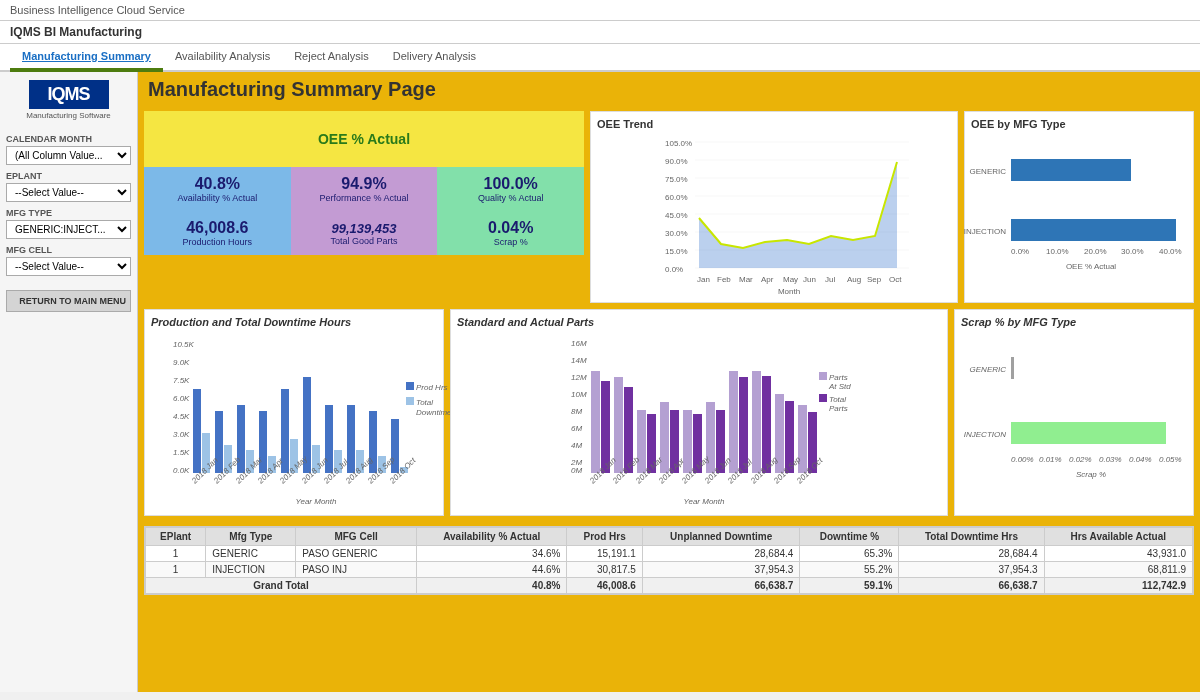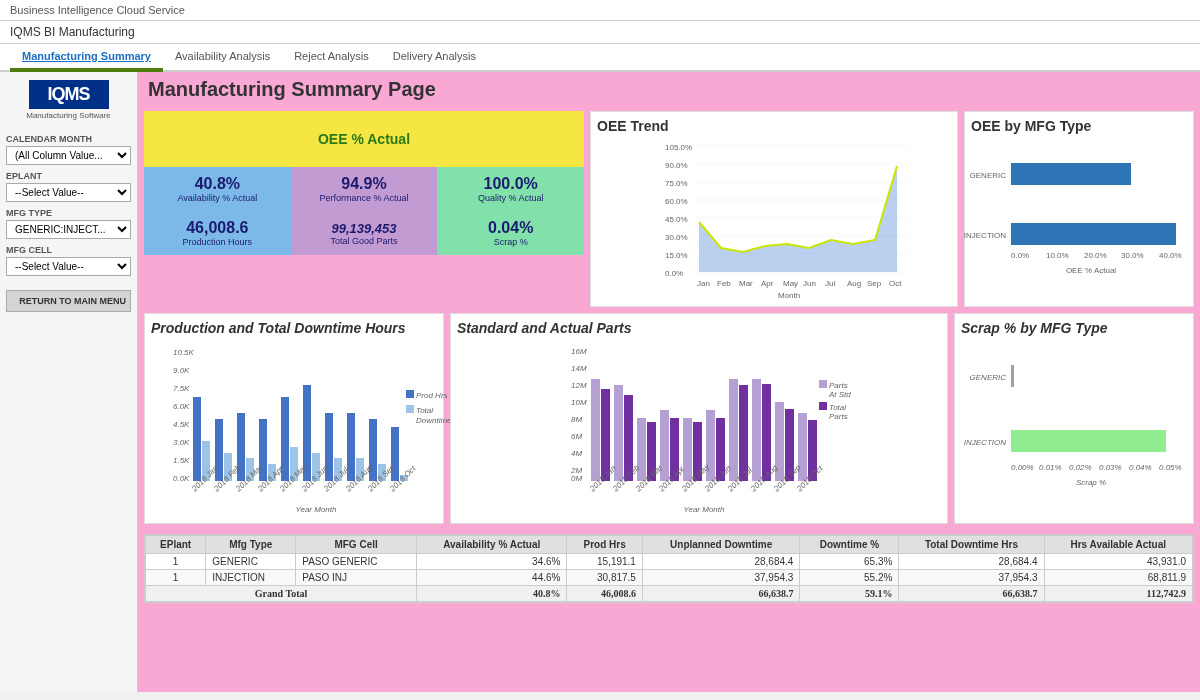--- a/index.html
+++ b/index.html
@@ -1,24 +1,24 @@
 <!DOCTYPE html>
 <html><head>
   <meta charset="utf-8">
   <style>
     * { box-sizing: border-box; margin: 0; padding: 0; }
     body { font-family: Arial, sans-serif; font-size: 11px; background: #f0f0f0; color: #333; width: 1200px; height: 700px; overflow: hidden; }
 
     .top-bar { background: #fff; border-bottom: 1px solid #ccc; padding: 4px 10px; font-size: 11px; color: #555; }
-    .app-title { background: #fff; border-bottom: 1px solid #ccc; padding: 4px 10px; font-weight: normal; font-size: 12px; color: #333; }
+    .app-title { background: #fff; border-bottom: 1px solid #ccc; padding: 4px 10px; font-weight: bold; font-size: 12px; color: #333; }
     .tabs { background: #fff; border-bottom: 2px solid #ccc; display: flex; padding: 0 10px; }
     .tab { padding: 6px 12px; font-size: 11px; cursor: pointer; color: #555; border-bottom: 2px solid transparent; margin-bottom: -2px; }
     .tab.active { color: #1a6fc4; border-bottom: 4px solid #4d7c0f; font-weight: bold; text-decoration: underline; }
 
-    .main-content { display: flex; height: calc(700px - 80px); background: #f9a8d4; }
+    .main-content { display: flex; height: calc(700px - 80px); background: #eab308; }
 
     
     .sidebar { width: 138px; min-width: 138px; background: #f5f5f5; border-right: 1px solid #ccc; padding: 8px 6px; display: flex; flex-direction: column; gap: 6px; }
     .logo-area { display: flex; flex-direction: column; align-items: center; margin-bottom: 8px; }
     .logo-box { background: #003087; color: #fff; font-size: 18px; font-weight: 900; padding: 4px 8px; width: 80px; text-align: center; letter-spacing: -1px; }
     .logo-sub { font-size: 8px; color: #555; text-align: center; margin-top: 2px; }
 
     .filter-group { display: flex; flex-direction: column; gap: 2px; }
     .filter-label { font-size: 9px; font-weight: bold; color: #555; text-transform: uppercase; }
     .filter-select { width: 100%; padding: 2px 4px; font-size: 10px; border: 1px solid #aaa; background: #fff; cursor: pointer; }
@@ -43,37 +43,37 @@
     .kpi-card.purple { background: #c39bd3; }
     .kpi-card.green { background: #82e0aa; }
     .kpi-card.blue2 { background: #7cb9e8; }
     .kpi-card.purple2 { background: #c39bd3; }
     .kpi-card.green2 { background: #82e0aa; }
     .kpi-val { font-size: 16px; font-weight: bold; color: #1a1a6e; }
     .kpi-sub { font-size: 9px; color: #1a1a6e; text-align: center; }
 
     
     .oee-trend { flex: 1; background: #fff; border: 1px solid #ddd; padding: 6px; }
-    .chart-title { font-size: 14px; font-weight: bold; color: #333; margin-bottom: 4px; }
+    .chart-title { font-size: 11px; font-weight: bold; color: #333; margin-bottom: 4px; }
 
     
     .oee-mfg { width: 230px; background: #fff; border: 1px solid #ddd; padding: 6px; }
 
     
     .bottom-row { display: flex; gap: 6px; }
     .chart-box { background: #fff; border: 1px solid #ddd; padding: 6px; font-style: italic; }
 
     
     .data-table { background: #fff; border: 1px solid #ccc; margin-top: 4px; }
     table { width: 100%; border-collapse: collapse; font-size: 10px; }
     th { background: #e0e0e0; border: 1px solid #ccc; padding: 3px 6px; text-align: center; font-weight: bold; }
     td { border: 1px solid #ccc; padding: 2px 6px; text-align: right; }
     td.left { text-align: left; }
     td.center { text-align: center; }
-    tr.grand-total { background: #f0f0f0; font-weight: bold; font-family: Liberation Serif, serif; }
+    tr.grand-total { background: #f0f0f0; font-weight: bold; }
     tr:nth-child(even) { background: #f9f9f9; }
 
     
     svg { overflow: visible; }
     .axis-label { font-size: 8px; fill: #666; }
   </style>
 </head>
 <body>
 
 <div class="top-bar">

